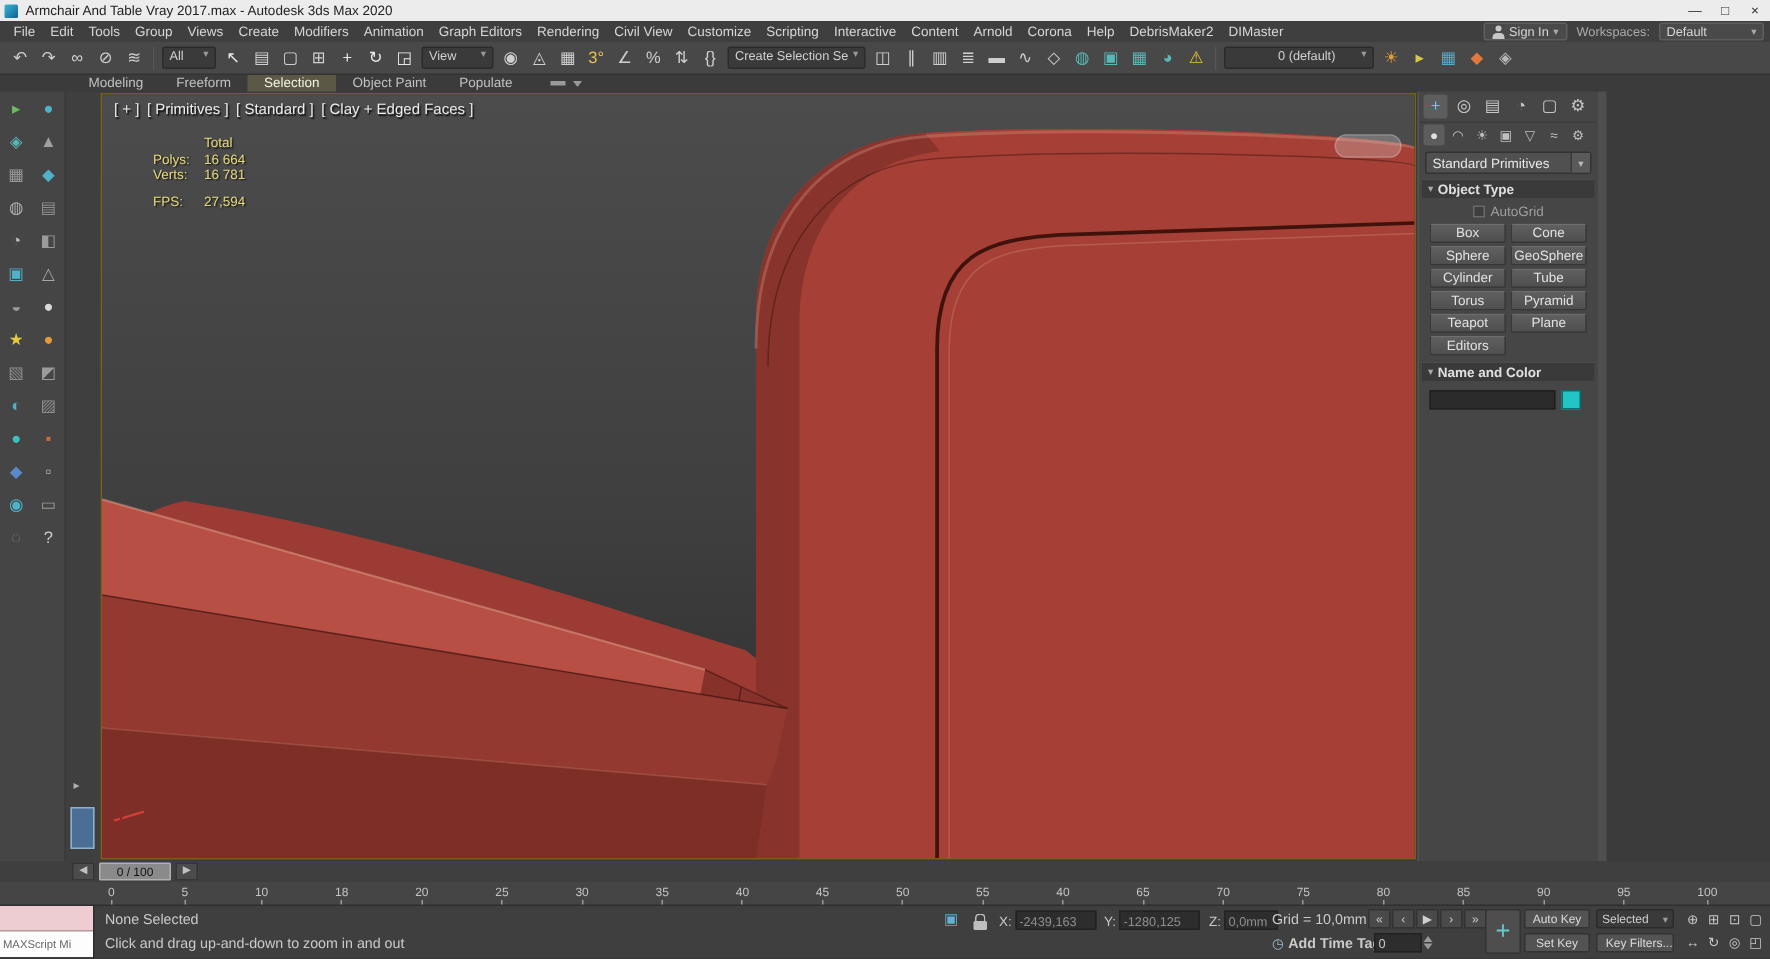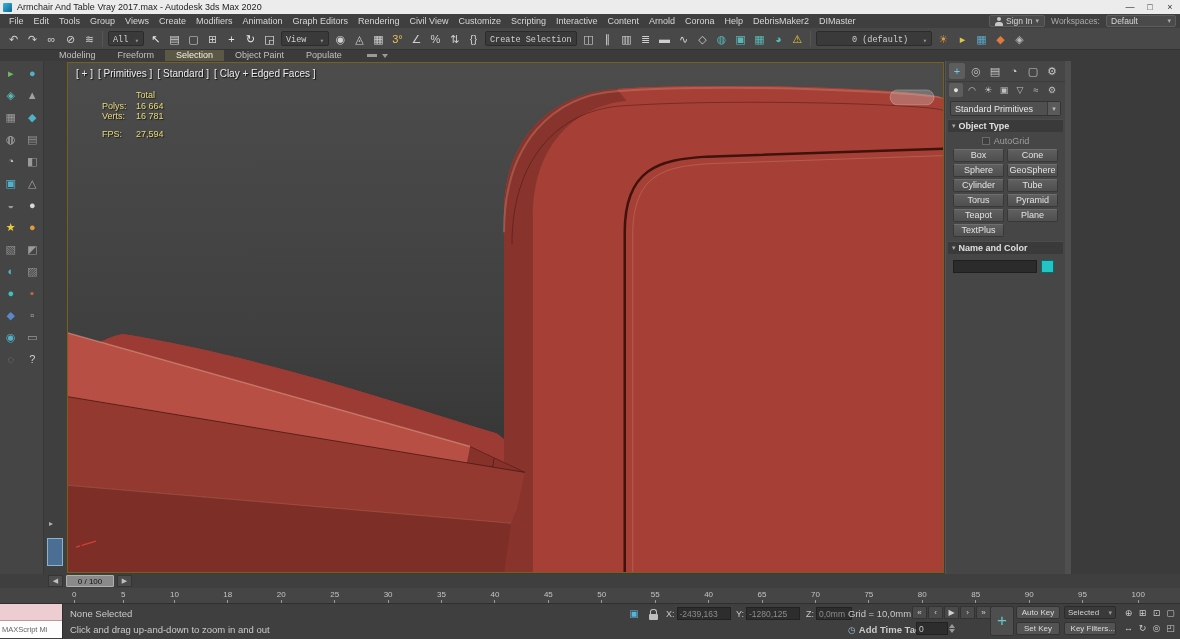--- a/index.html
+++ b/index.html
@@ -34,23 +34,23 @@
     background:#4a4a4a; border:1px solid #5e5e5e; border-radius:2px; font-size:8.5px; padding:0 4px; cursor:pointer; }
   .ws-dd::after { content:"▾"; font-size:7px; color:#aaa; }
 
   
   #toolbar { position:absolute; left:0; top:28px; width:1180px; height:22px; background:#484848;
     border-bottom:1px solid #333; display:flex; align-items:center; padding:0 4px; }
   .tb-group { display:flex; align-items:center; }
   .tb-icon { width:19px; height:18px; line-height:18px; text-align:center; font-size:11px; cursor:pointer; }
   .tb-sep { width:1px; height:16px; background:#393939; border-right:1px solid #565656; margin:0 3px; }
   .tb-dd { height:15px; background:#3a3a3a; border:1px solid #2b2b2b; border-radius:2px; color:#d0d0d0;
-    font-size:8.5px; display:flex; align-items:flex-end; justify-content:space-between; padding:0 4px; cursor:pointer; margin:0 2px; white-space:nowrap; overflow:hidden;font-family:Liberation Mono, monospace; }
+    font-size:8.5px; display:flex; align-items:flex-start; justify-content:space-between; padding:0 4px; cursor:pointer; margin:0 2px; white-space:nowrap; overflow:hidden; }
   .tb-dd::after { content:"▾"; font-size:7px; color:#999; margin-left:3px; }
-  .w-all { width:36px; } .w-view { width:48px; } .w-sel { width:92px; } .w-preset { width:116px;padding-left:35px; }
+  .w-all { width:36px; } .w-view { width:48px; } .w-sel { width:92px; } .w-preset { width:100px;padding-left:35px; }
 
   
   #ribbon { position:absolute; left:0; top:50px; width:1180px; height:11px; background:#3b3b3b;
     display:flex; align-items:center; font-size:9px; color:#c0c0c0; padding-left:48px; }
   .ribbon-tabs { display:flex; height:11px;justify-content:space-between; }
   .ribbon-tab { padding:0 11px; line-height:11px; cursor:pointer; }
   .ribbon-tabs span:nth-of-type(3) { background:#5c5846; color:#f2f0e2; }
   .ribbon-min { margin-left:14px; display:flex; gap:5px; align-items:center; }
   .ribbon-min i { display:block; width:10px; height:3px; background:#9a9a9a; cursor:pointer; }
   .ribbon-min b { width:0; height:0; border-left:3px solid transparent; border-right:3px solid transparent;
@@ -480,21 +480,21 @@
   <button class="prim-btn">Box</button>
       <button class="prim-btn">Cone</button>
       <button class="prim-btn">Sphere</button>
       <button class="prim-btn">GeoSphere</button>
       <button class="prim-btn">Cylinder</button>
       <button class="prim-btn">Tube</button>
       <button class="prim-btn">Torus</button>
       <button class="prim-btn">Pyramid</button>
       <button class="prim-btn">Teapot</button>
       <button class="prim-btn">Plane</button>
-      <button class="prim-btn">TextPlus</button>
+      <button class="prim-btn">Editors</button>
     </div>
   <div class="rollout-header">
     <span>Name and Color</span>
   </div>
   <div class="name-row">
     <input class="name-input" style="">
     <span class="color-swatch"></span>
   </div>
 </div>
 

